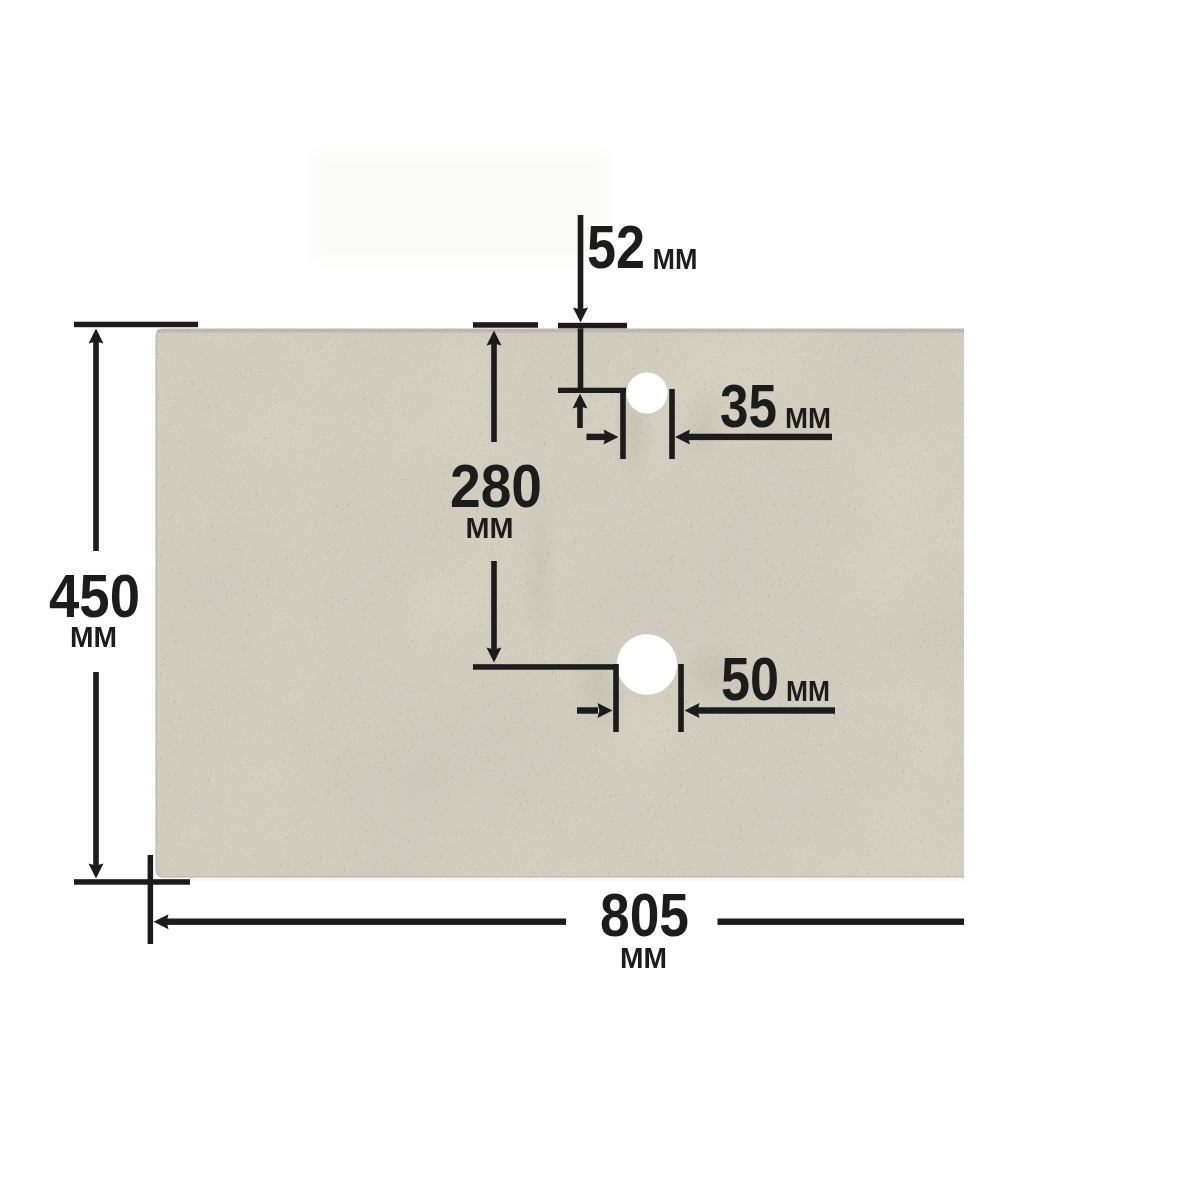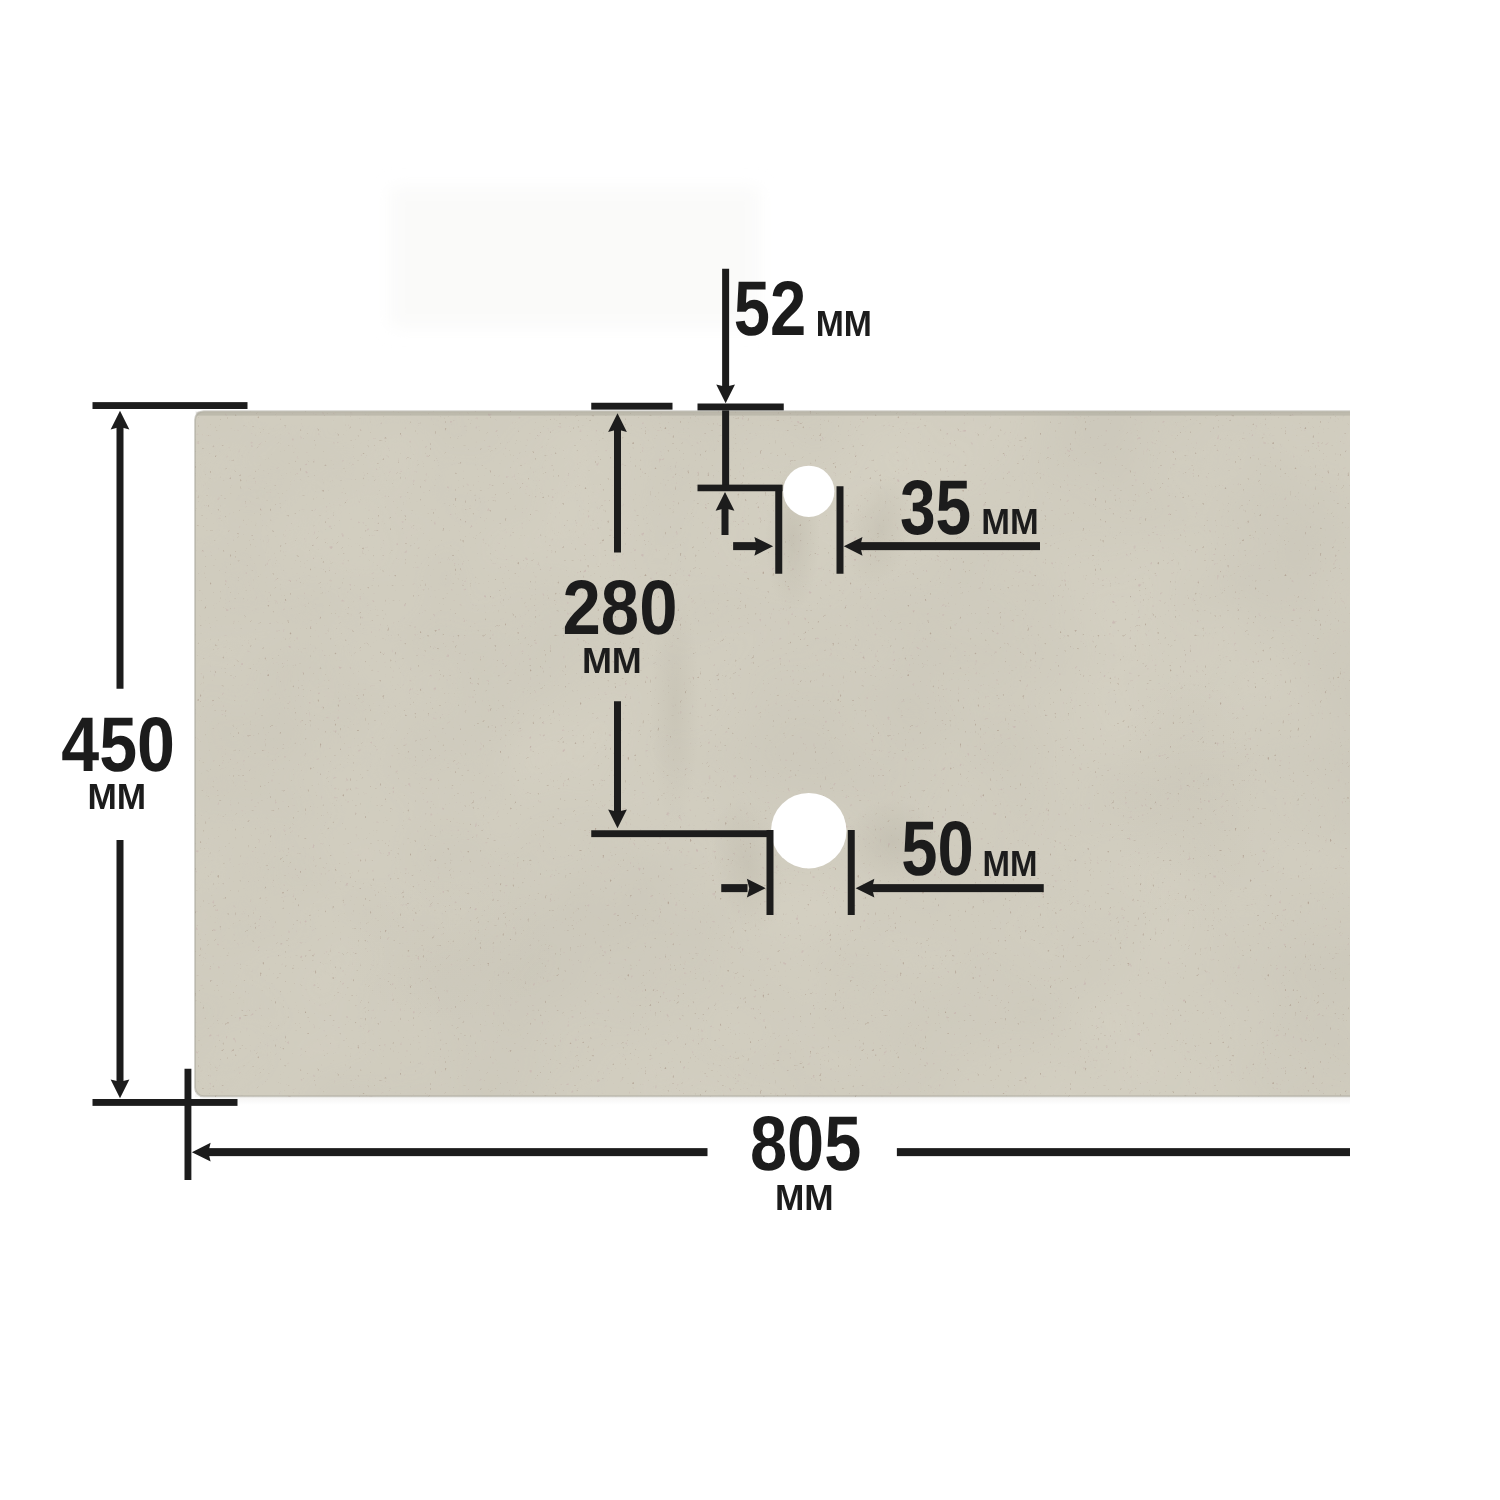--- a/index.html
+++ b/index.html
@@ -1,16 +1,16 @@
 <!DOCTYPE html>
 <html><head>
 <meta charset="utf-8">
 <style>
   html,body{margin:0;padding:0;background:#ffffff;}
-  .page{width:1080px;height:1200px;position:relative;overflow:hidden;background:#ffffff;}
+  .page{width:964px;height:1200px;position:relative;overflow:hidden;background:#ffffff;}
   svg{display:block;}
   text{font-family:"Liberation Sans", sans-serif;fill:#1c1c1c;}
   .num{font-size:62px;font-weight:700;}
   .mm{font-size:29px;font-weight:700;}
 </style>
 </head>
 <body>
 <div class="page">
 <svg width="1200" height="1200" viewBox="0 0 1200 1200" xmlns="http://www.w3.org/2000/svg">
   <defs>

